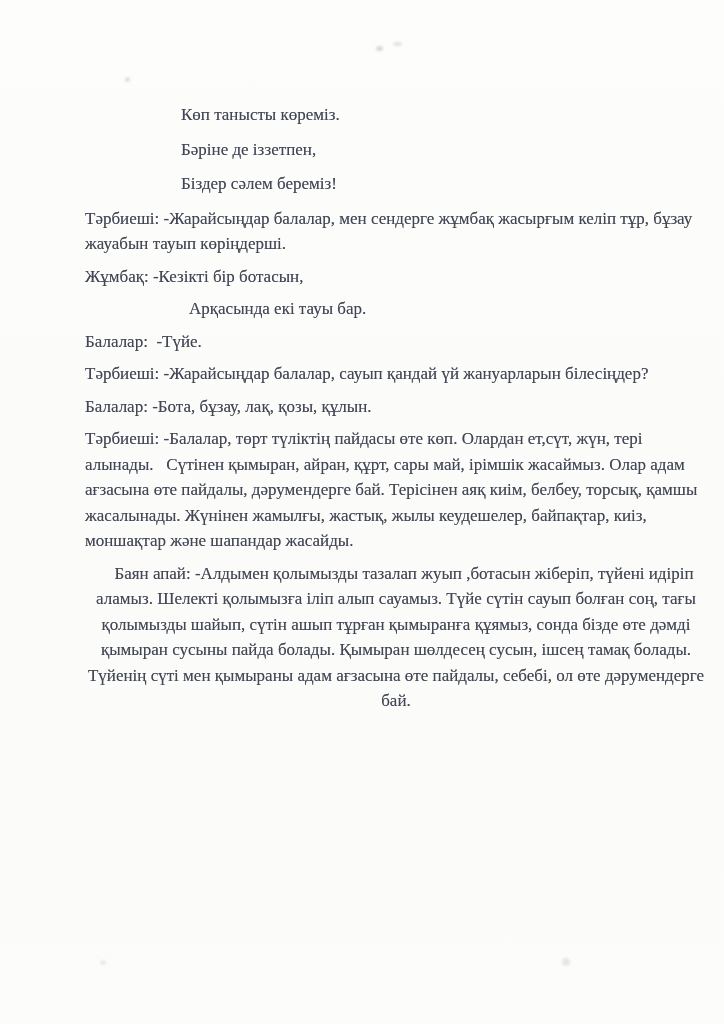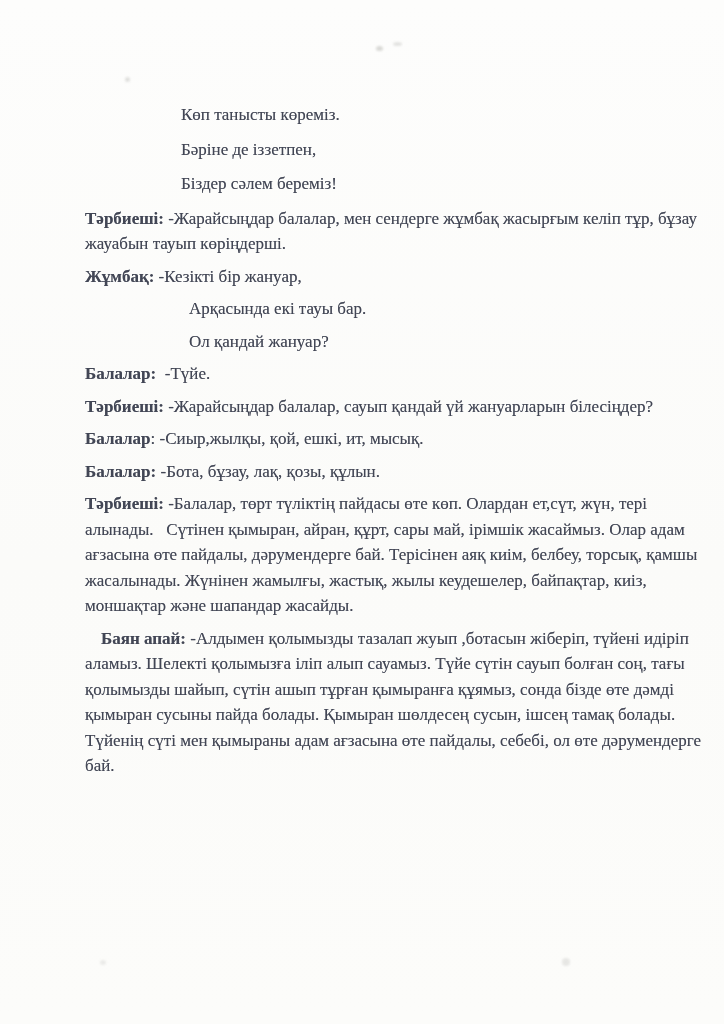--- a/index.html
+++ b/index.html
@@ -29,24 +29,25 @@
     margin: 0 0 7px 0;
     white-space: pre-wrap;
   }
   p.verse-line {
     margin: 0 0 9px 96px;
   }
   p.riddle-line {
     margin-left: 104px;
   }
   .speaker {
-    font-weight: bold;
+    font-weight: normal;
   }
   p.indent-first {
     text-indent: 16px;
+    text-align: center;
   }
   .speck {
     position: absolute;
     border-radius: 50%;
     background: #d9d9d6;
     filter: blur(1px);
   }
 </style>
 </head>
 <body>
@@ -60,31 +61,29 @@
   <div class="speck" style="left:100px; top:960px; width:6px; height:5px; opacity:.5;"></div>
 
   <div class="content">
 
     <p class="verse-line">Көп танысты көреміз.</p>
     <p class="verse-line">Бәріне де іззетпен,</p>
     <p class="verse-line">Біздер сәлем береміз!</p>
 
     <p class="para"><b class="speaker">Тәрбиеші:</b><span class="t"> -Жарайсыңдар балалар, мен сендерге жұмбақ жасырғым келіп тұр, бұзау жауабын тауып көріңдерші.</span></p>
 
-    <p class="para"><b class="speaker">Жұмбақ:</b><span class="t"> -Кезікті бір жануар,</span></p>
+    <p class="para"><b class="speaker">Жұмбақ:</b><span class="t"> -Кезікті бір ботасын,</span></p>
     <p class="riddle-line">Арқасында екі тауы бар.</p>
-    <p class="riddle-line">Ол қандай жануар?</p>
 
     <p class="para"><b class="speaker">Балалар:</b><span class="t">  -Түйе.</span></p>
 
 
 
     <p class="para"><b class="speaker">Тәрбиеші:</b><span class="t"> -Жарайсыңдар балалар, сауып қандай үй жануарларын білесіңдер?</span></p>
 
-    <p class="para"><b class="speaker">Балалар</b><span class="t">: -Сиыр,жылқы, қой, ешкі, ит, мысық.</span></p>
 
 
     <p class="para"><b class="speaker">Балалар:</b><span class="t"> -Бота, бұзау, лақ, қозы, құлын.</span></p>
 
     <p class="para"><b class="speaker">Тәрбиеші:</b><span class="t"> -Балалар, төрт түліктің пайдасы өте көп. Олардан ет,сүт, жүн, тері алынады.   Сүтінен қымыран, айран, құрт, сары май, ірімшік жасаймыз. Олар адам ағзасына өте пайдалы, дәрумендерге бай. Терісінен аяқ киім, белбеу, торсық, қамшы жасалынады. Жүнінен жамылғы, жастық, жылы кеудешелер, байпақтар, киіз, моншақтар және шапандар жасайды.</span></p>
 
 
     <p class="para indent-first"><b class="speaker">Баян апай:</b><span class="t"> -Алдымен қолымызды тазалап жуып ,ботасын жіберіп, түйені идіріп аламыз. Шелекті қолымызға іліп алып сауамыз. Түйе сүтін сауып болған соң, тағы қолымызды шайып, сүтін ашып тұрған қымыранға құямыз, сонда бізде өте дәмді қымыран сусыны пайда болады. Қымыран шөлдесең сусын, ішсең тамақ болады. Түйенің сүті мен қымыраны адам ағзасына өте пайдалы, себебі, ол өте дәрумендерге бай.</span></p>
 
   </div>

